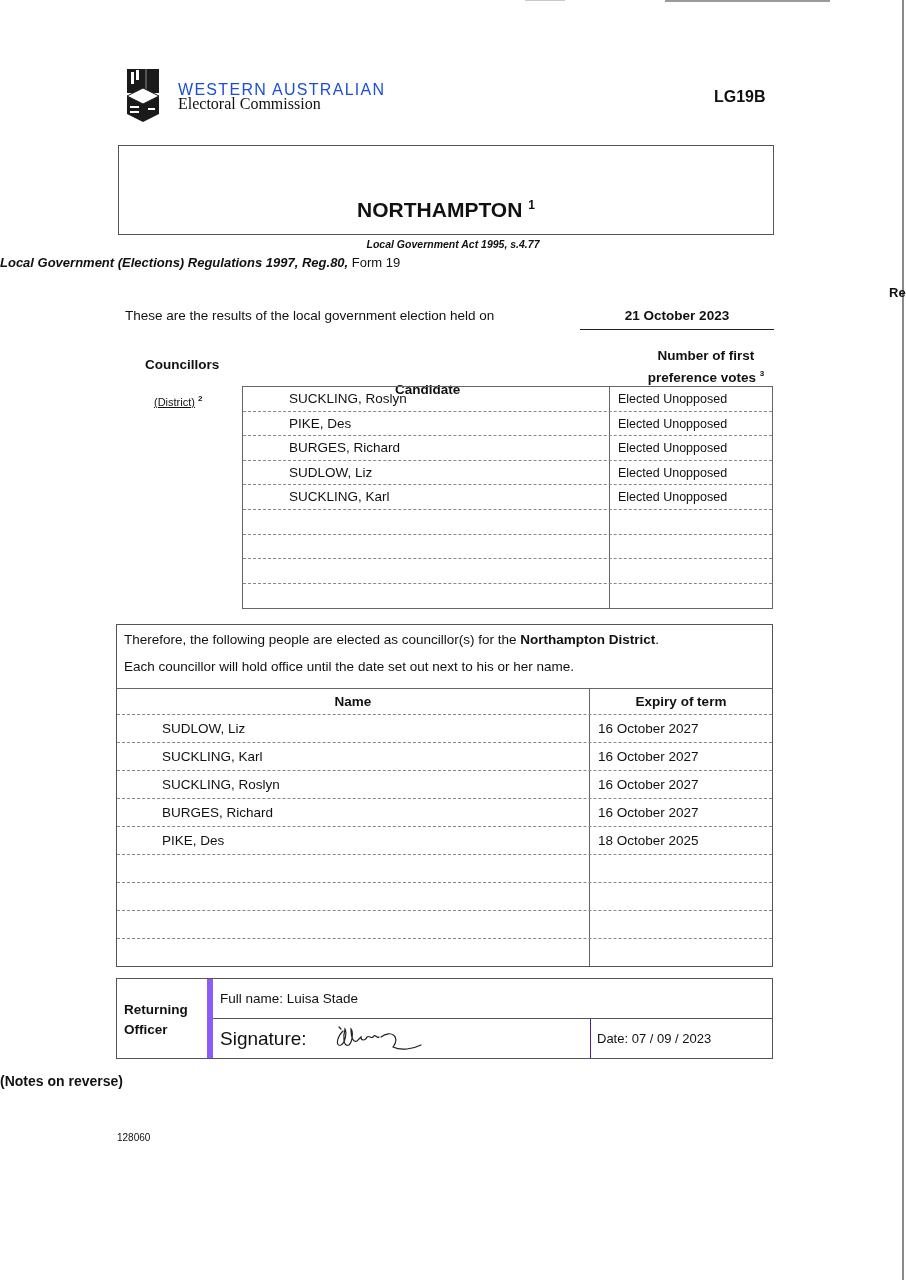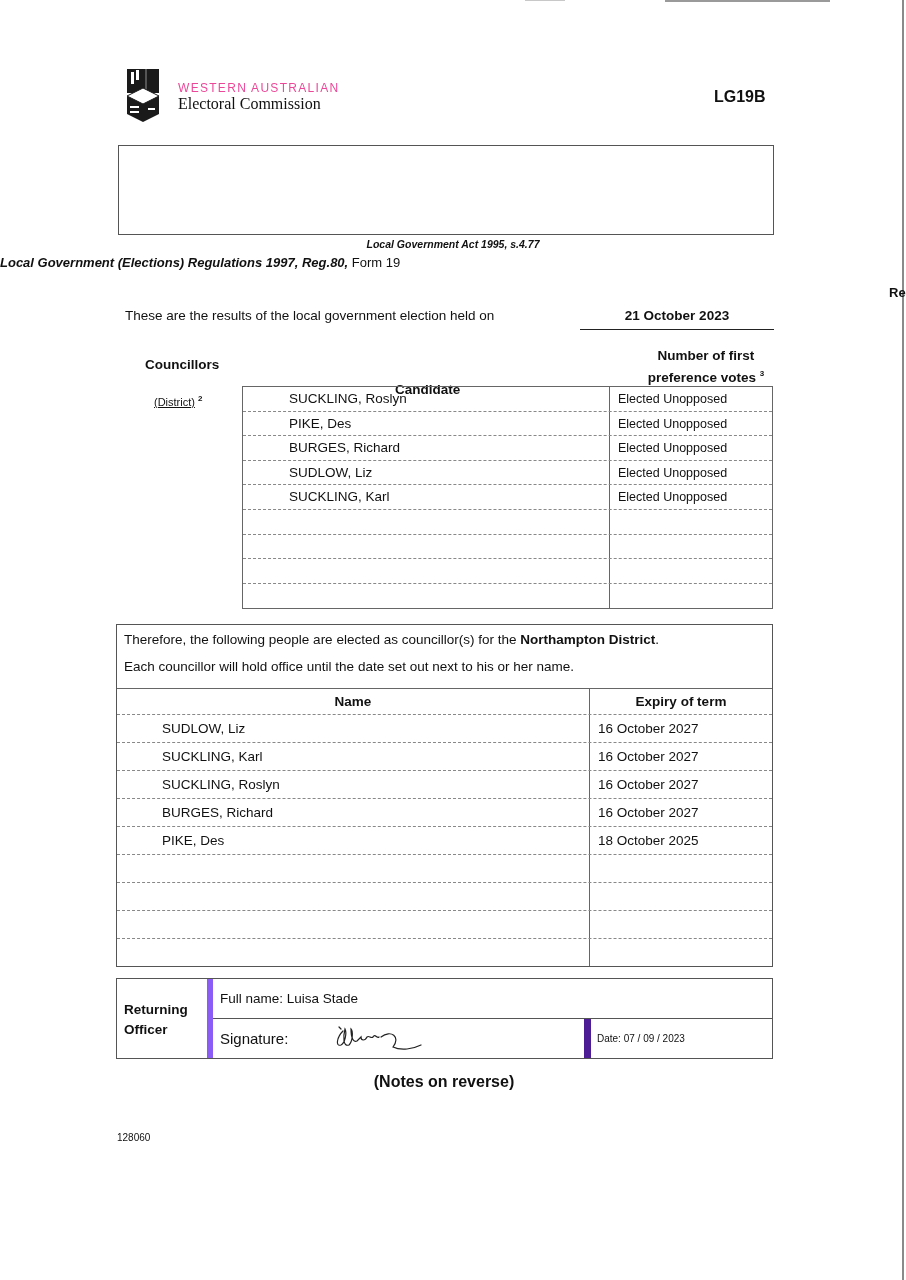--- a/index.html
+++ b/index.html
@@ -8,21 +8,21 @@
     background: #ffffff; color: #111;
     font-family: "Liberation Sans", "DejaVu Sans", sans-serif;
   }
   .abs { position: absolute; }
   .edge-line { left: 902px; top: 0; width: 2px; height: 1280px; background: #8a8a8a; }
   .top-mark { left: 665px; top: 0; width: 165px; height: 2px; background: #9a9a9a; }
   .top-mark2 { left: 525px; top: 0; width: 40px; height: 1px; background: #c8c8c8; }
 
   
   .logo { left: 125px; top: 66px; width: 36px; height: 58px; }
-  .org-line1 { left: 178px; top: 81px; font-size: 12px; letter-spacing: 1.3px; color: #ec4899; }
+  .org-line1 { left: 178px; top: 81px; font-size: 16px; letter-spacing: 1.3px; color: #1d4ed8; }
   .org-line2 { left: 178px; top: 95px; font-size: 16px; font-family: "Liberation Serif", "DejaVu Serif", serif; color: #111; }
   .form-code { left: 714px; top: 88px; font-size: 16px; font-weight: bold; }
 
   
   .title-box { left: 118px; top: 145px; width: 656px; height: 90px; border: 1px solid #555; box-sizing: border-box; }
   .title-1 { left: 0; right: 0; top: 14px; text-align: center; font-size: 21px; font-weight: bold; }
   .title-2 { left: 0; right: 0; top: 52px; text-align: center; font-size: 21px; font-weight: bold; }
   .title-2 sup { font-size: 12px; }
 
   .act-1 { left: 0; width: 906px; top: 238px; text-align: center; font-size: 10.5px; font-style: italic; font-weight: bold; }
@@ -59,25 +59,25 @@
   .el-exp { flex: 1; padding-left: 8px; font-size: 13.5px; line-height: 27px; }
   .el-row.head .el-name { padding-left: 0; text-align: center; font-weight: bold; line-height: 25px; }
   .el-row.head .el-exp { padding-left: 0; text-align: center; font-weight: bold; line-height: 25px; }
 
   
   .ro-box { left: 116px; top: 978px; width: 657px; height: 81px; border: 1px solid #555; box-sizing: border-box; display: flex; }
   .ro-label { width: 96px; border-right: 6px solid #8b5cf6; box-sizing: border-box; font-size: 13.5px; font-weight: bold; padding: 21px 0 0 7px; line-height: 20px; }
   .ro-right { flex: 1; display: flex; flex-direction: column; }
   .ro-fullname { height: 40px; border-bottom: 1px solid #555; box-sizing: border-box; padding-left: 7px; font-size: 13.5px; line-height: 40px; }
   .ro-sigrow { flex: 1; display: flex; }
-  .ro-sig { width: 378px; border-right: 7px solid #4c1d95; box-sizing: border-box; padding-left: 7px; font-size: 15px; line-height: 39px; position: relative; }
-  .ro-date { flex: 1; padding-left: 6px; font-size: 10px; line-height: 39px; }
+  .ro-sig { width: 378px; border-right: 1px solid #4c1d95; box-sizing: border-box; padding-left: 7px; font-size: 19px; line-height: 39px; position: relative; }
+  .ro-date { flex: 1; padding-left: 6px; font-size: 13px; line-height: 39px; }
   .sig-glyph { position: absolute; left: 118px; top: 4px; width: 100px; height: 32px; }
 
-  .notes { left: 0; width: 888px; top: 1073px; text-align: center; font-size: 16px; font-weight: bold; }
+  .notes { left: 0; width: 888px; top: 1073px; font-size: 14px; font-weight: bold; }
   .doc-num { left: 117px; top: 1132px; font-size: 10px; }
 </style>
 </head>
 <body>
 
 <div class="abs edge-line"></div>
 <div class="abs top-mark"></div>
 <div class="abs top-mark2"></div>
 
 <svg class="abs logo" viewBox="0 0 36 58">
@@ -90,20 +90,21 @@
   <polygon points="34,30 18,38 18,56 34,48" fill="#1a1a1a"></polygon>
   <rect x="5" y="40" width="9" height="2" fill="#fff"></rect>
   <rect x="5" y="45" width="9" height="2" fill="#fff"></rect>
   <rect x="23" y="42" width="7" height="2" fill="#fff"></rect>
 </svg>
 <div class="abs org-line1">WESTERN AUSTRALIAN</div>
 <div class="abs org-line2">Electoral Commission</div>
 <div class="abs form-code">LG19B</div>
 
 <div class="abs title-box">
+  <div class="abs title-2"><span>NORTHAMPTON</span> <sup>1</sup></div>
 </div>
 
 <div class="abs act-1">Local Government Act 1995, s.4.77</div>
 <div class="abs act-2"><span class="it">Local Government (Elections) Regulations 1997, Reg.80,</span><span> Form 19</span></div>
 
 <div class="abs results-heading">Results</div>
 <div class="abs held-on">These are the results of the local government election held on</div>
 <div class="abs elec-date">21 October 2023</div>
 <div class="abs date-rule"></div>
 

